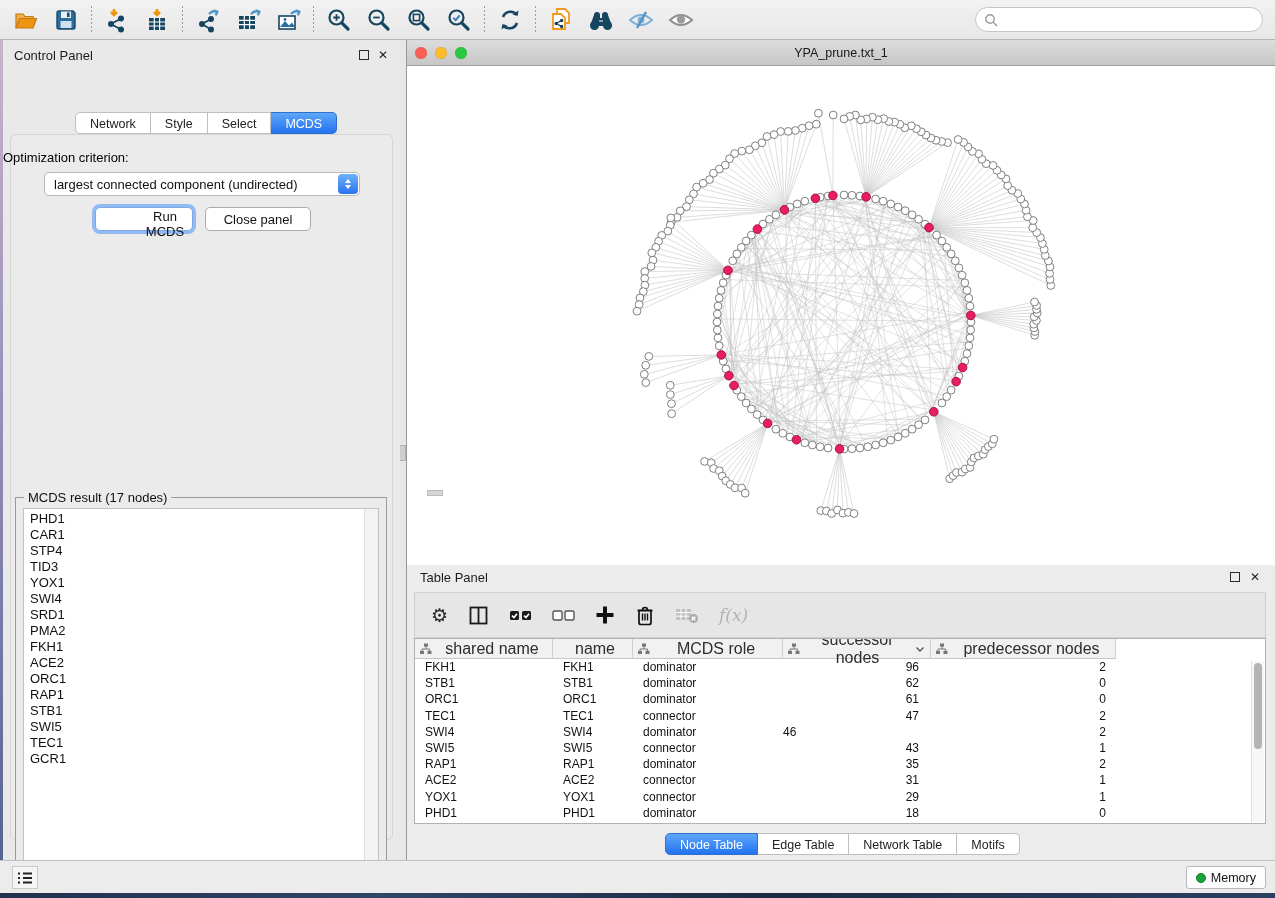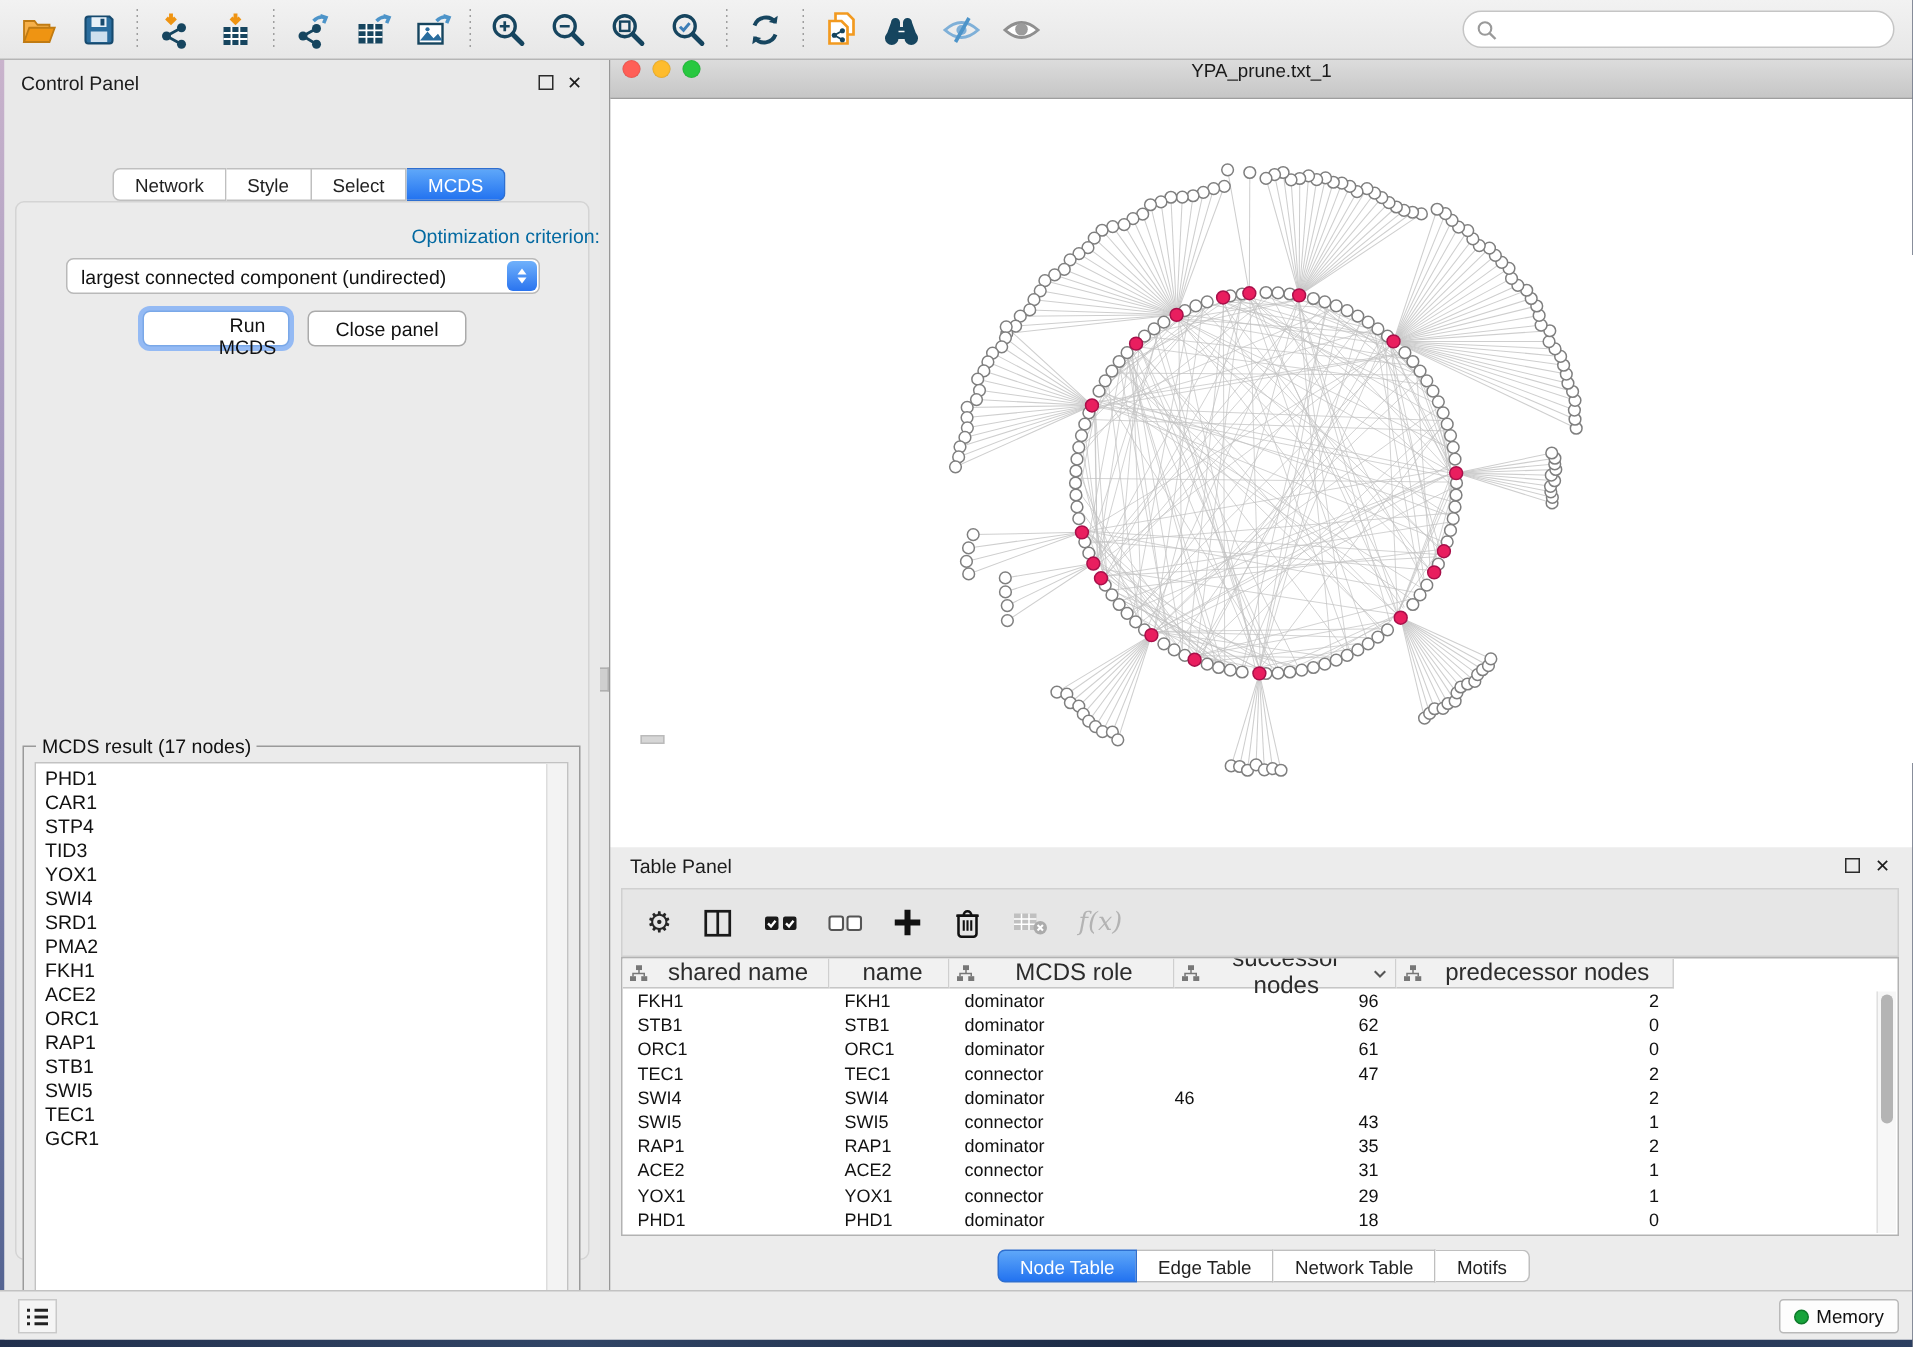--- a/index.html
+++ b/index.html
@@ -23,21 +23,21 @@
   .panel-title{font-size:13px;color:#1c1c1c;}
   .float-icon{display:inline-block;width:8px;height:8px;border:1.4px solid #2b2b2b;background:transparent;}
   .close-x{font-family:"DejaVu Sans",sans-serif;font-size:12px;font-weight:bold;color:#1c1c1c;line-height:10px;}
   #cp-tabs{left:72px;top:72px;height:22px;display:flex;}
   .seg{height:22px;line-height:22px;text-align:center;font-size:12.5px;color:#222;background:#fff;
     border:1px solid #bfbfbf;border-left:none;padding:0 14px;box-sizing:border-box;}
   .seg:first-child{border-left:1px solid #bfbfbf;border-radius:5px 0 0 5px;}
   .seg:last-child{border-radius:0 5px 5px 0;}
   .seg.active{background:linear-gradient(#5ea7f9,#2373f0);color:#fff;border-color:#2e6fd0;}
   #cp-card{left:7px;top:94px;width:383px;height:706px;background:#ebebeb;border:1px solid #d4d4d4;border-radius:6px;box-sizing:border-box;}
-  #opt-label{left:0;top:110px;width:397px;text-align:right;font-size:13px;color:#0369a1;}
+  #opt-label{left:0;top:110px;width:397px;text-align:left;font-size:13px;color:#000000;}
   #criterion{left:41px;top:132px;width:316px;height:24px;background:#fff;border:1px solid #b9b9b9;border-radius:5px;
     display:flex;align-items:center;box-sizing:border-box;}
   #criterion .val{flex:1;font-size:13px;color:#111;padding-left:9px;white-space:nowrap;}
   #criterion .stepper{width:20px;height:20px;margin-right:1px;border-radius:4px;background:linear-gradient(#70b1fb,#2a74ef);
     display:flex;flex-direction:column;align-items:center;justify-content:center;gap:2px;}
   .chev-up{width:0;height:0;border-left:3.5px solid transparent;border-right:3.5px solid transparent;border-bottom:4.5px solid #fff;}
   .chev-dn{width:0;height:0;border-left:3.5px solid transparent;border-right:3.5px solid transparent;border-top:4.5px solid #fff;}
   .cp-btn{position:absolute;height:24px;background:#fff;border:1px solid #ababab;border-radius:5px;
     font-size:13px;color:#111;font-family:"Liberation Sans",sans-serif;box-sizing:border-box;}
   #run-btn{left:92px;top:167px;width:98px;box-shadow:0 0 0 3px rgba(90,153,250,.6);border-color:#7aa8e8;padding-left:48px;}
@@ -45,21 +45,21 @@
   #mcds-fieldset{left:12px;top:457px;width:372px;height:381px;border:1px solid #9a9a9a;background:#ebebeb;box-sizing:border-box;}
   #mcds-legend{position:absolute;left:8px;top:-8px;background:#ebebeb;padding:0 4px;font-size:13px;color:#111;}
   #mcds-list{position:absolute;left:7px;top:10px;right:7px;bottom:7px;background:#fff;border:1px solid #c2c2c2;overflow:hidden;}
   #mcds-scroll{position:absolute;top:0;right:0;width:13px;height:100%;background:#f3f3f3;border-left:1px solid #ddd;}
   .result-item{font-size:13px;color:#111;line-height:16px;padding-left:6px;}
   
   #v-divider{left:400px;top:40px;width:7px;height:820px;background:#e7e7e7;border-right:1px solid #979797;box-sizing:border-box;}
   #v-handle{position:absolute;left:0px;top:405px;width:6px;height:16px;background:#cfcfcf;border:1px solid #b0b0b0;border-left:none;box-sizing:border-box;}
   
   #net-titlebar{left:407px;top:40px;width:868px;height:26px;background:linear-gradient(#dcdcdc,#c6c6c6);
-    border-bottom:1px solid #9e9e9e;display:flex;align-items:flex-start;box-sizing:border-box;text-decoration:underline;}
+    border-bottom:1px solid #9e9e9e;display:flex;align-items:center;box-sizing:border-box;text-decoration:underline;}
   .light{width:12px;height:12px;border-radius:50%;margin-left:8px;box-shadow:inset 0 0 1px rgba(0,0,0,.3);}
   #net-title{position:absolute;left:0;width:100%;text-align:center;font-size:12.5px;color:#1a1a1a;}
   #net-canvas{left:407px;top:66px;width:868px;height:499px;background:#fff;}
   #h-handle{position:absolute;left:427px;top:490px;width:16px;height:6px;background:#d6d6d6;border:1px solid #bbb;box-sizing:border-box;}
   
   #table-panel{left:407px;top:565px;width:868px;height:295px;background:#ececec;}
   #tp-toolbar{position:absolute;left:7px;top:27px;width:852px;height:46px;background:#e6e6e6;border:1px solid #d0d0d0;
     display:flex;align-items:center;box-sizing:border-box;padding-left:16px;gap:20px;}
   .glyph{font-family:"DejaVu Sans",sans-serif;}
   #fx-glyph{font-family:"DejaVu Serif",serif;font-style:italic;font-size:17px;color:#b3b3b3;}

